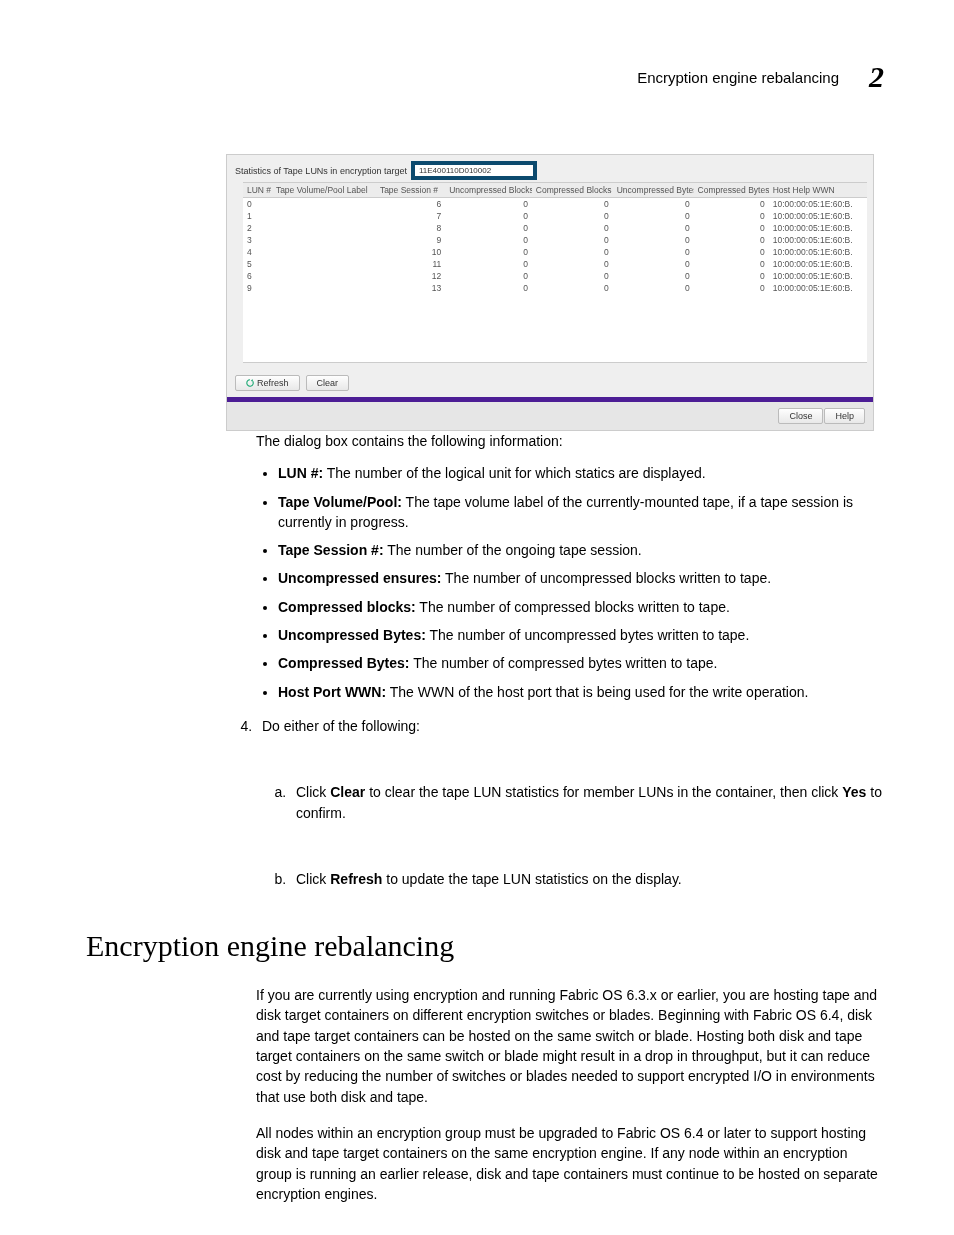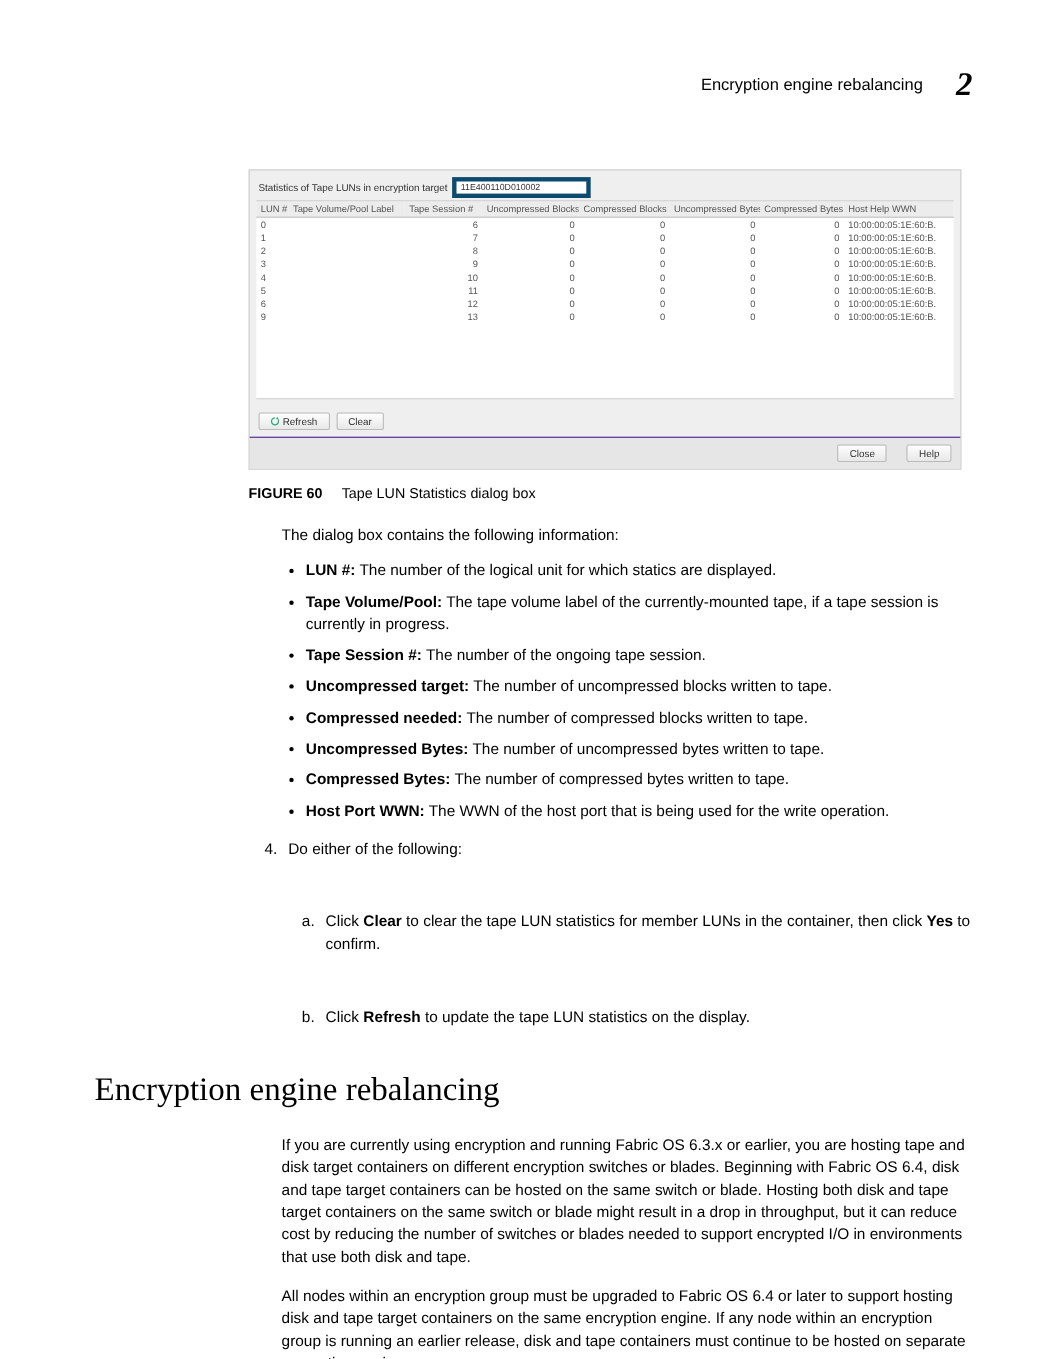--- a/index.html
+++ b/index.html
@@ -73,21 +73,21 @@
     text-align: right;
     white-space: nowrap;
     overflow: hidden;
   }
   .dtable td:first-child { text-align: left; }
   .dtable td:last-child { text-align: left; }
   .dtable-wrap {
     background: #fff;
     border: 0;
     min-height: 180px;
-    margin: 0 6px 6px 6px;
+    margin: 0 6px 6px 16px;
     border-bottom: 1px solid #ccc;
   }
   .dbuttons {
     padding: 6px 8px;
     display: flex;
     gap: 6px;
   }
   .dbutton {
     font-size: 9px;
     border: 1px solid #bbb;
@@ -97,24 +97,24 @@
   }
   .dbutton .ricon {
     display:inline-block;
     width:8px; height:8px;
     margin-right:3px;
     vertical-align:-1px;
   }
   .dfooter {
     display: flex;
     justify-content: flex-end;
-    gap: 18px;
+    gap: 1px;
     padding: 6px 8px;
     background: #e6e6e6;
-    border-top: 1px solid #4c1d95;
+    border-top: 5px solid #4c1d95;
   }
   
   .figcap {
     margin: 14px 0 20px 140px;
     font-size: 13px;
   }
   .figcap b { font-weight: bold; margin-right: 14px; }
   .body-indent {
     margin-left: 170px;
     font-size: 14px;
@@ -285,34 +285,30 @@
         </span><span>Refresh</span>
       </span>
       <span class="dbutton">Clear</span>
     </div>
     <div class="dfooter">
       <span class="dbutton">Close</span>
       <span class="dbutton">Help</span>
     </div>
   </div>
 
-  <div class="figcap">
-    <b>FIGURE 60</b>
-    <span>Tape LUN Statistics dialog box</span>
-  </div>
 
   <div class="body-indent lead">The dialog box contains the following information:</div>
 
   <div class="body-indent">
     <ul class="defs" id="deflist">
         <li><b>LUN #:</b> The number of the logical unit for which statics are displayed.</li>
         <li><b>Tape Volume/Pool:</b> The tape volume label of the currently-mounted tape, if a tape session is currently in progress.</li>
         <li><b>Tape Session #:</b> The number of the ongoing tape session.</li>
-        <li><b>Uncompressed target:</b> The number of uncompressed blocks written to tape.</li>
-        <li><b>Compressed needed:</b> The number of compressed blocks written to tape.</li>
+        <li><b>Uncompressed ensures:</b> The number of uncompressed blocks written to tape.</li>
+        <li><b>Compressed blocks:</b> The number of compressed blocks written to tape.</li>
         <li><b>Uncompressed Bytes:</b> The number of uncompressed bytes written to tape.</li>
         <li><b>Compressed Bytes:</b> The number of compressed bytes written to tape.</li>
         <li><b>Host Port WWN:</b> The WWN of the host port that is being used for the write operation.</li>
       </ul>
   </div>
 
   <ol class="steps" start="4">
     <li>
       <span>Do either of the following:</span>
       <ol>

